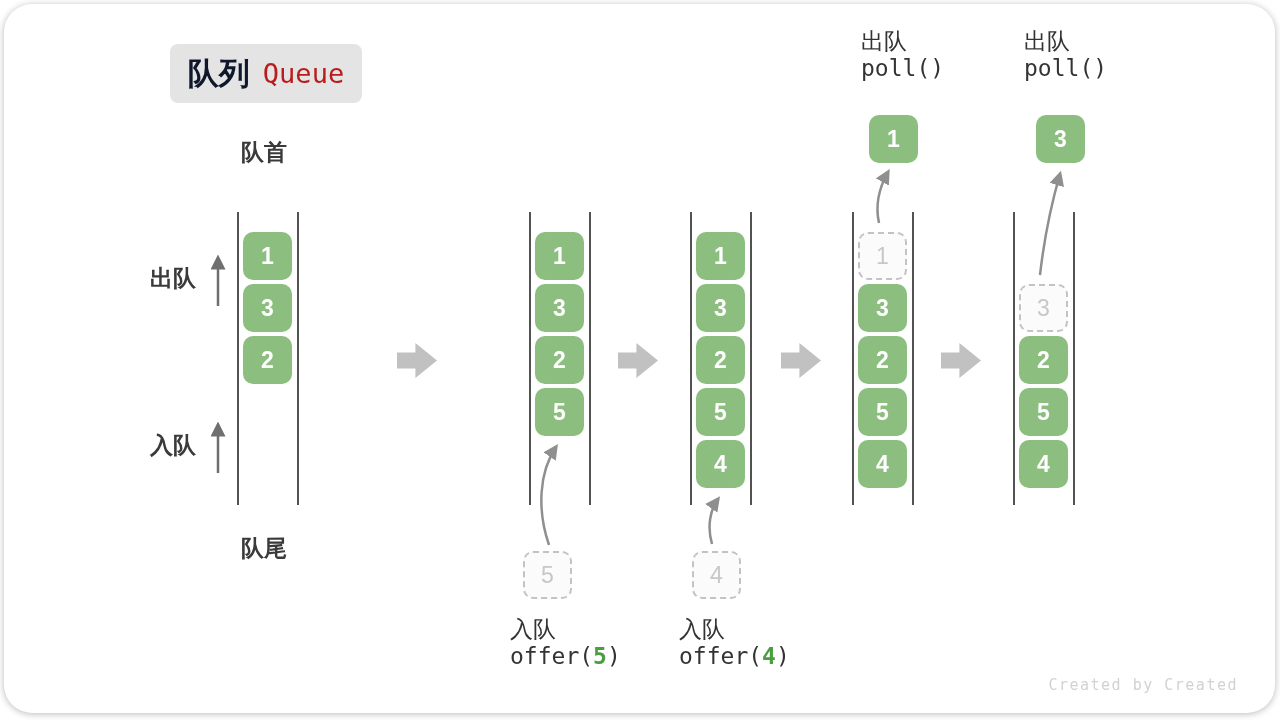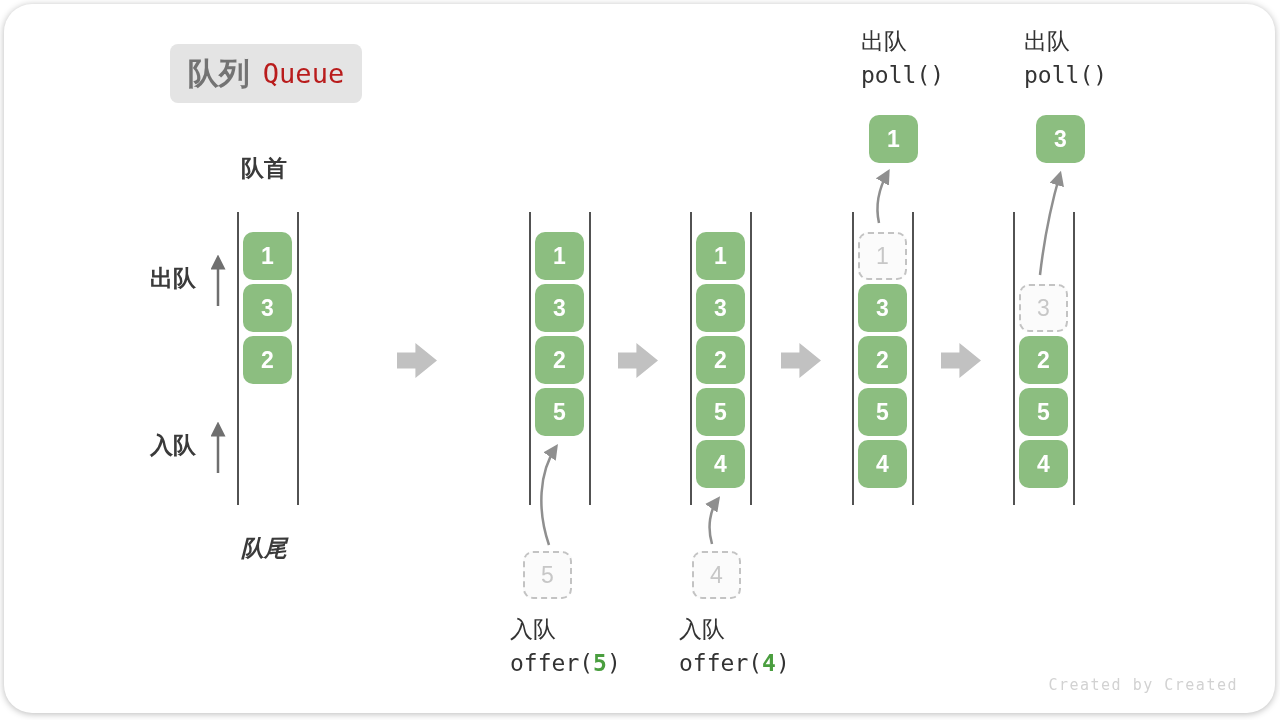--- a/index.html
+++ b/index.html
@@ -13,21 +13,21 @@
     box-shadow:0 1px 7px rgba(0,0,0,0.28);
   }
   .canvas { position:absolute; left:0; top:0; width:1280px; height:720px; }
 
   
   .title-box {
     position:absolute; left:170px; top:44px; width:192px; height:59px;
     background:#e4e4e4; border-radius:8px;
     display:flex; align-items:center; justify-content:center; gap:13px;
   }
-  .title-zh { font-size:31px; font-weight:700; color:#737373; }
+  .title-zh { font-size:31px; font-weight:700; color:#0f172a; }
   .title-en { font-family:"DejaVu Sans Mono","Liberation Mono",monospace; font-size:27px; color:#b91c1c; }
 
   
   .wall { position:absolute; top:212px; height:293px; width:1.5px; background:#525252; }
 
   
   .gbox {
     position:absolute; width:49px; height:48px; border-radius:10px;
     background:#8cbe80; color:#ffffff;
     display:flex; align-items:center; justify-content:center;
@@ -38,21 +38,21 @@
     border:2px dashed #c3c3c3; background:#fbfbfb; color:#c7c7c7;
     display:flex; align-items:center; justify-content:center;
     font-size:23px; box-sizing:border-box;
   }
 
   
   .cnb { position:absolute; font-size:23px; font-weight:700; color:#3a3a3a; line-height:1.2; }
 
   
   .op { position:absolute; color:#333333; font-size:23px; line-height:1; }
-  .op .line2 { margin-top:11px; font-family:"DejaVu Sans Mono","Liberation Mono",monospace; }
+  .op .line2 { margin-top:4px; font-family:"DejaVu Sans Mono","Liberation Mono",monospace; }
   .green-arg { color:#4a9e3f; font-weight:700; }
 
   
   .step-arrow {
     position:absolute; width:40px; height:35px; background:#c1c1c1;
     -webkit-clip-path:polygon(0 27%,46% 27%,46% 0,100% 50%,46% 100%,46% 73%,0 73%);
     clip-path:polygon(0 27%,46% 27%,46% 0,100% 50%,46% 100%,46% 73%,0 73%);
   }
 
   svg.overlay { position:absolute; left:0; top:0; pointer-events:none; }
@@ -68,22 +68,22 @@
 
 <div class="card"></div>
 
 <div class="canvas">
 
   <div class="title-box">
     <span class="title-zh">队列</span>
     <span class="title-en">Queue</span>
   </div>
 
-  <div class="cnb" style="left:241px; top:155px;">队首</div>
-  <div class="cnb" style="left:241px; top:535px;font-style:italic;">队尾</div>
+  <div class="cnb" style="left:241px; top:139px;">队首</div>
+  <div class="cnb" style="left:241px; top:535px;">队尾</div>
   <div class="cnb" style="left:150px; top:265px;">出队</div>
   <div class="cnb" style="left:150px; top:432px;">入队</div>
 
   <div class="wall" style="left:237px;"></div>
   <div class="wall" style="left:297px;"></div>
 
   <div class="gbox" style="left:243px; top:232px;">1</div>
   <div class="gbox" style="left:243px; top:284px;">3</div>
   <div class="gbox" style="left:243px; top:336px;">2</div>
 

